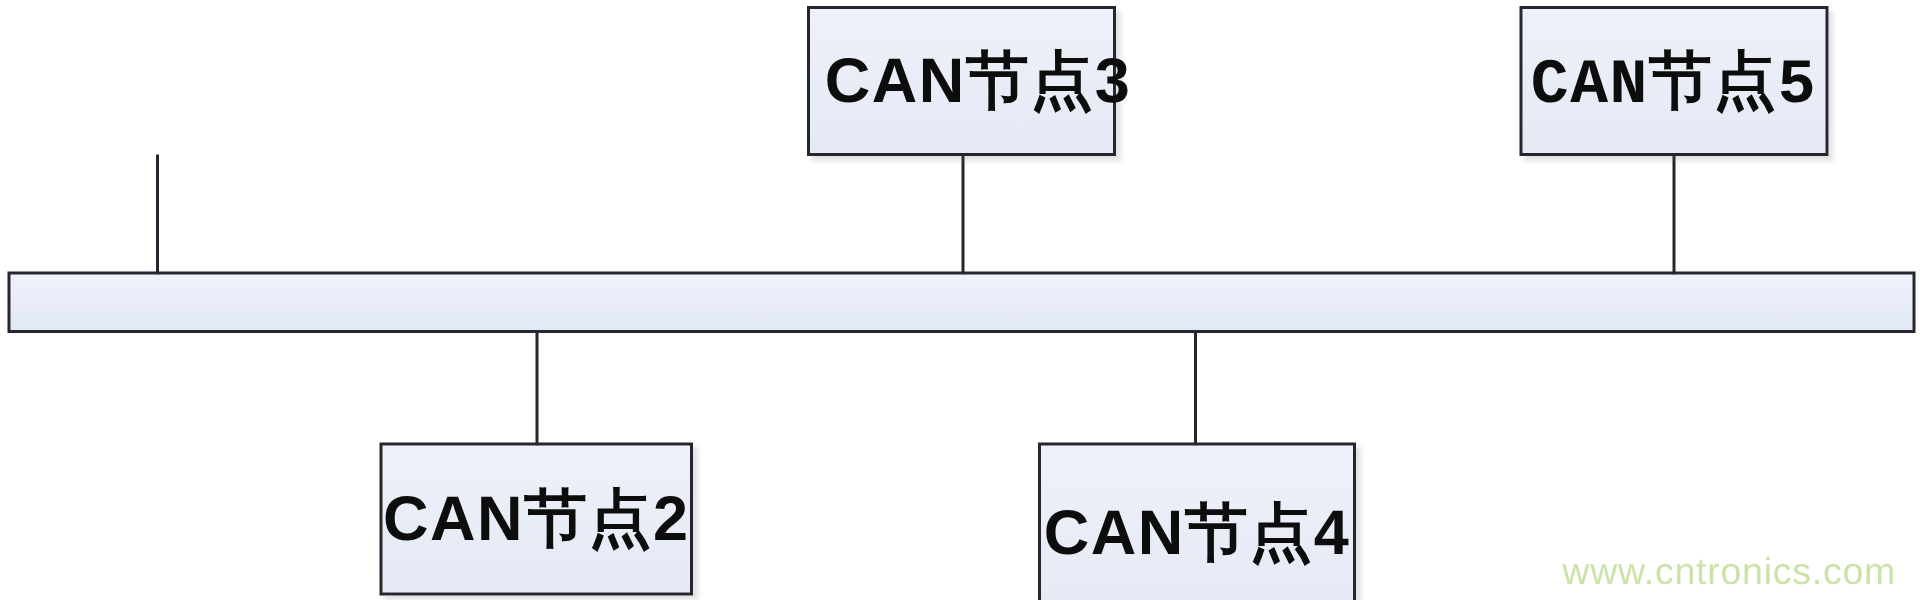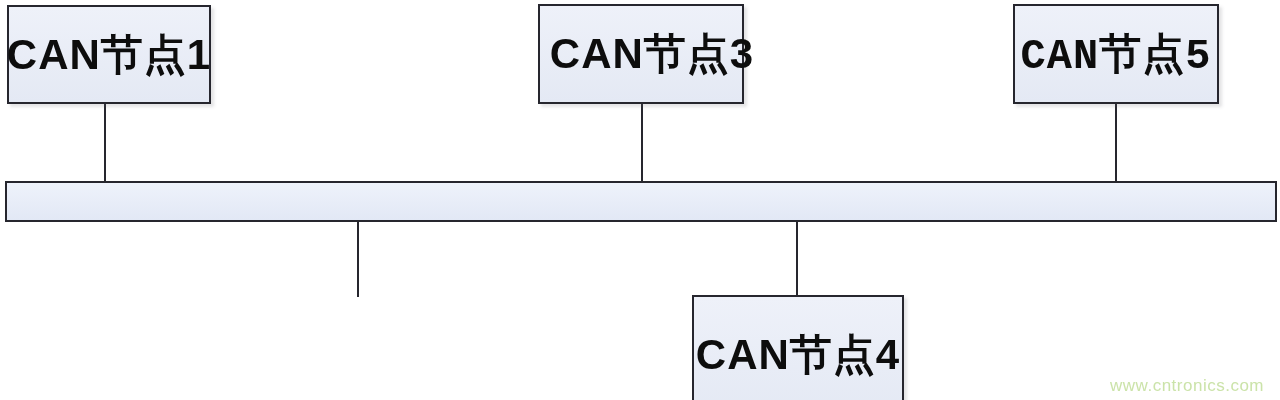--- a/index.html
+++ b/index.html
@@ -57,49 +57,49 @@
   }
   .conn1 { left: 104px;  top: 103px; height: 80px; }
   .conn3 { left: 641px;  top: 102px; height: 81px; }
   .conn5 { left: 1115px; top: 102px; height: 81px; }
   .conn2 { left: 357px;  top: 220px; height: 77px; }
   .conn4 { left: 796px;  top: 220px; height: 77px; }
   .watermark {
     position: absolute;
     right: 16px;
     bottom: 4px;
-    font-size: 17px;
+    font-size: 25px;
     font-weight: normal;
     color: #cbe3a9;
     letter-spacing: 0.5px;
     z-index: 3;
   }
 </style>
 </head>
 <body>
 
 <div class="canvas">
 
   <div class="connector conn1"></div>
   <div class="connector conn3"></div>
   <div class="connector conn5"></div>
   <div class="connector conn2"></div>
   <div class="connector conn4"></div>
 
   <div class="bus"></div>
 
-  <div class="node node1">
-    <span>CAN节点1</span>
-  </div>
   <div class="node node3">
     <span>CAN节点3</span>
   </div>
   <div class="node node5">
     <span>CAN节点5</span>
   </div>
 
+  <div class="node node2">
+    <span>CAN节点2</span>
+  </div>
   <div class="node node4">
     <span>CAN节点4</span>
   </div>
 
   <div class="watermark">www.cntronics.com</div>
 
 </div>
 
 </body></html>

